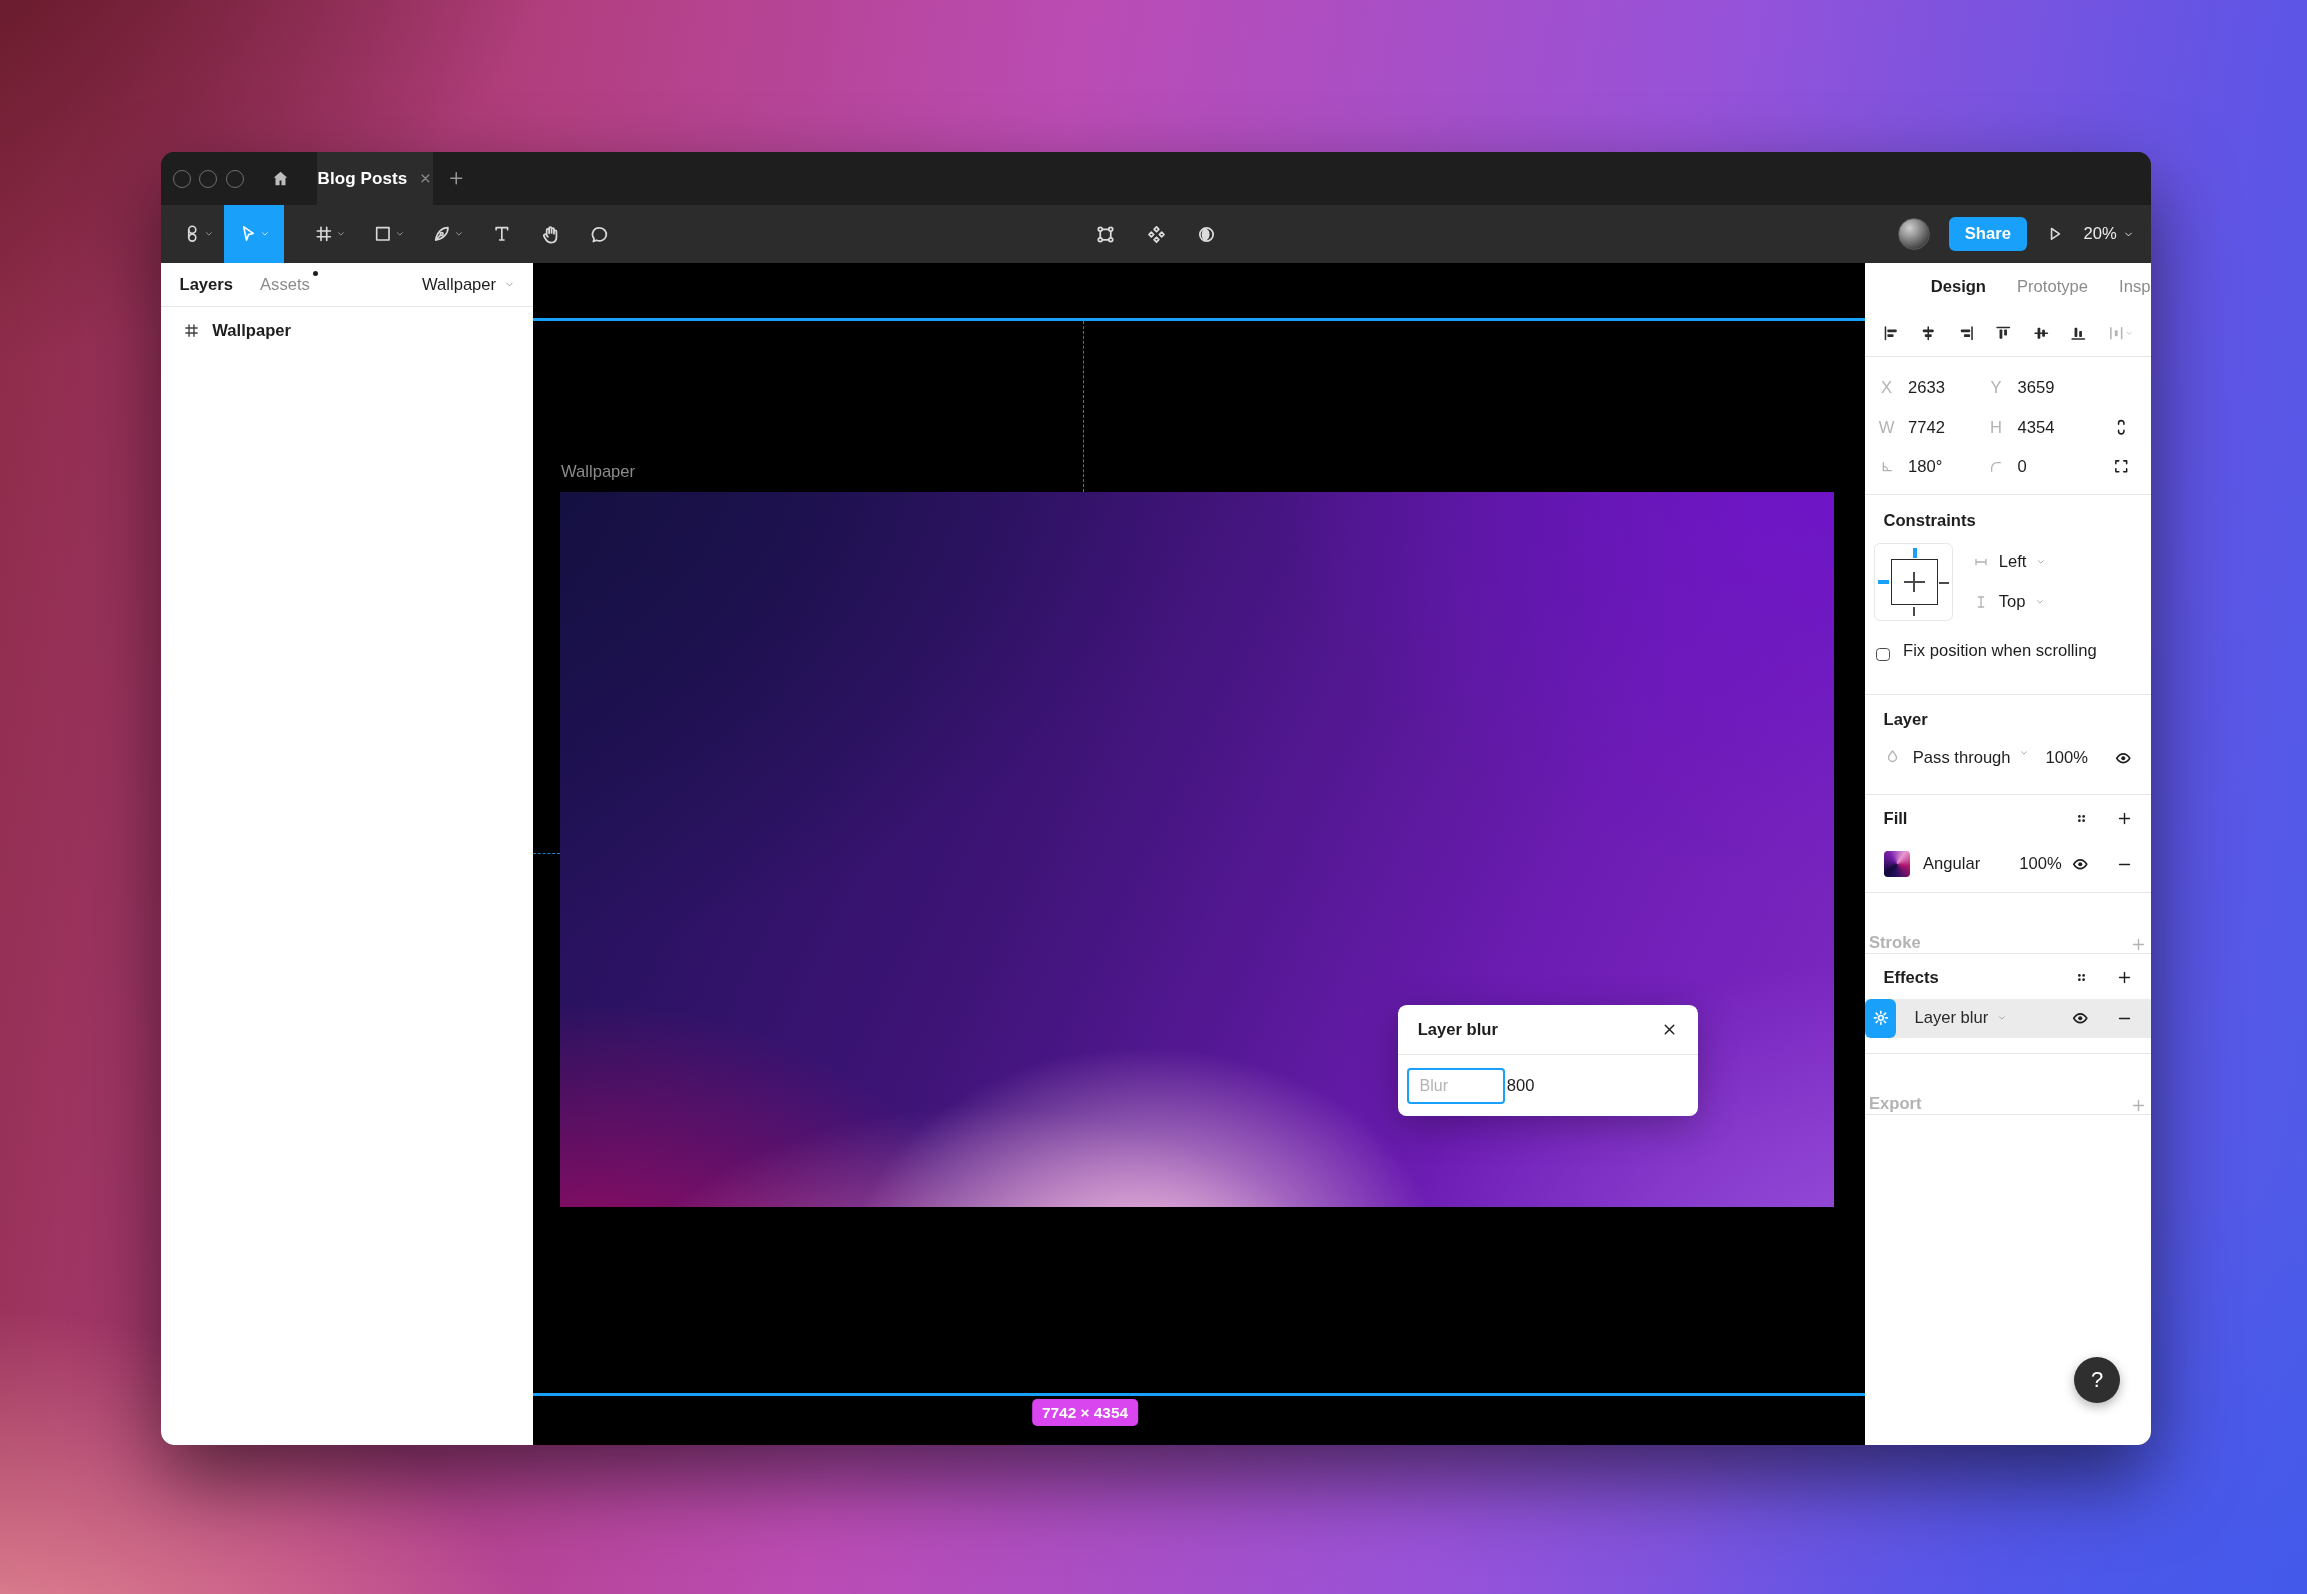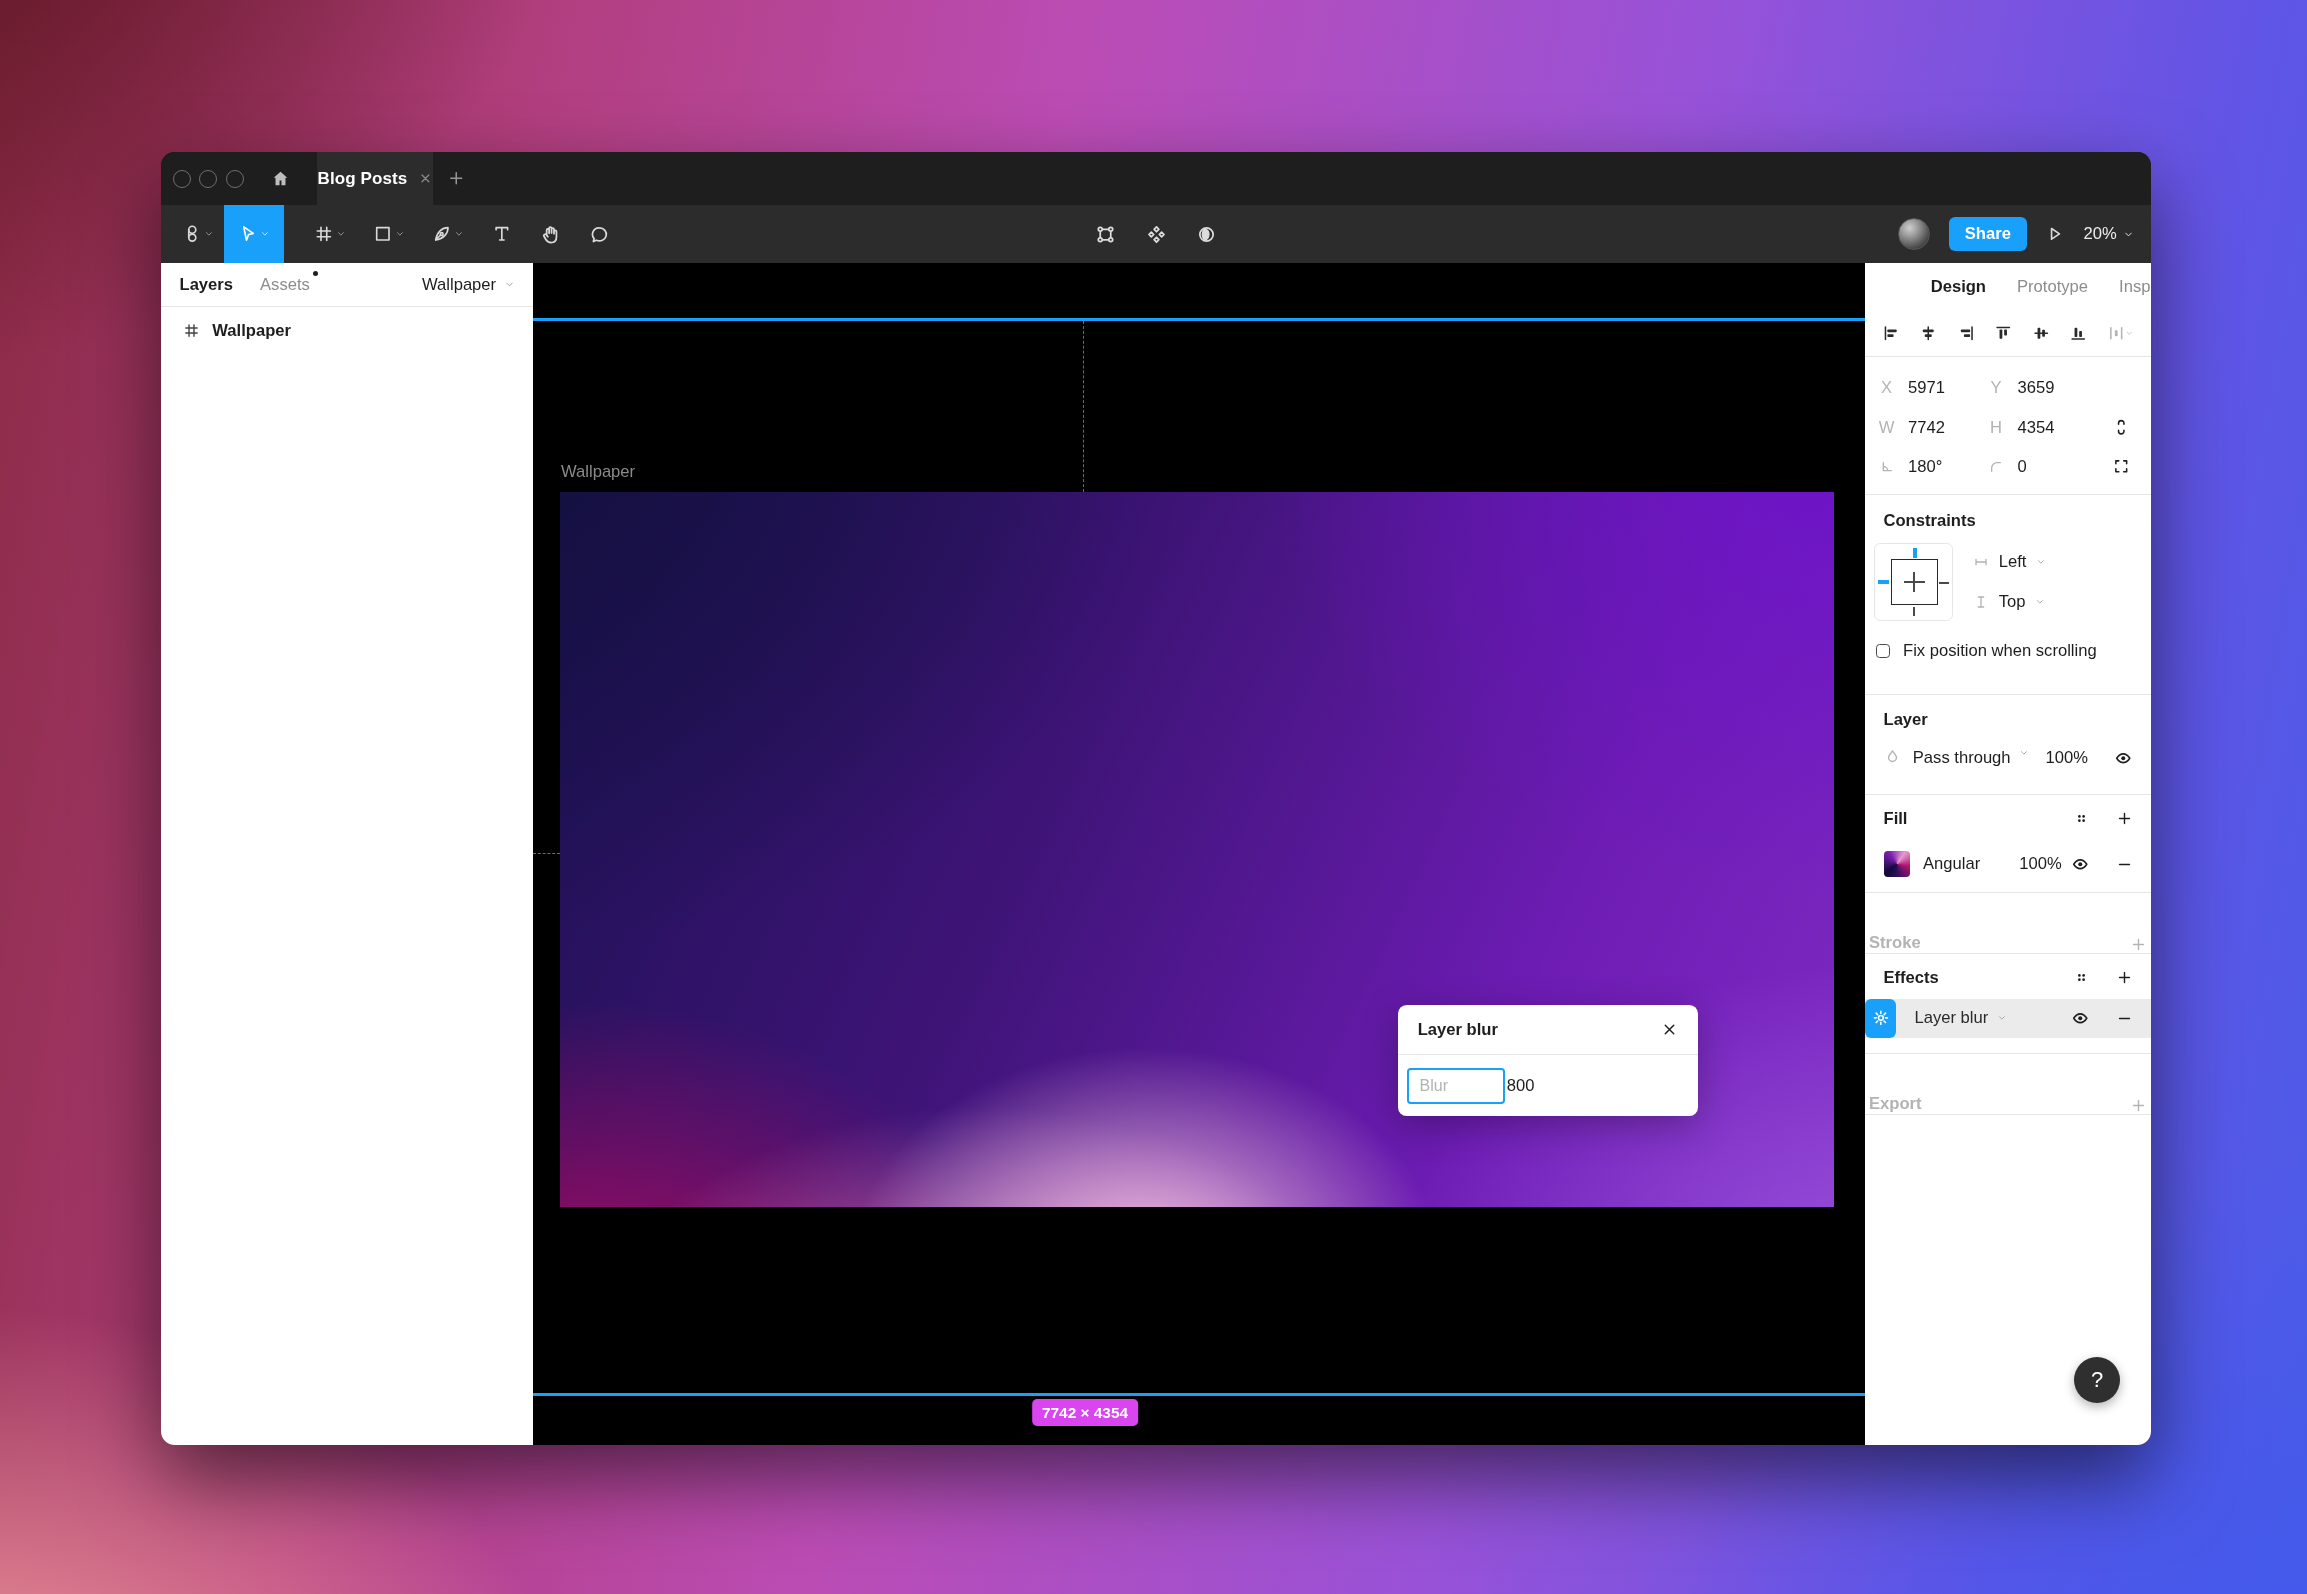--- a/index.html
+++ b/index.html
@@ -117,21 +117,21 @@
   .cw-tick-top { position:absolute; left:38px; top:3.7px; width:3.7px; height:10.5px; background:#18a0fb; }
   .cw-tick-left { position:absolute; left:3.1px; top:36px; width:10.5px; height:3.7px; background:#18a0fb; }
   .cw-dash-right { position:absolute; right:3.1px; top:38px; width:10.5px; height:1.8px; background:#4a4a4a; }
   .cw-dash-bottom { position:absolute; left:38px; bottom:3.7px; width:1.8px; height:9.2px; background:#4a4a4a; }
   .cw-plus-h { position:absolute; left:29px; top:37px; width:21px; height:1.8px; background:#4a4a4a; }
   .cw-plus-v { position:absolute; left:38px; top:28px; width:1.8px; height:20.3px; background:#4a4a4a; }
   .cons-row { position:absolute; left:108px; display:flex; align-items:center; gap:9.8px; }
   .cons-row .chev { color:#9a9a9a; }
   .cons-ico { color:#b3b3b3; display:flex; }
   .cons-h { top:57px; } .cons-v { top:97px;justify-content:flex-end; }
-  .fix-row { position:absolute; left:11px; top:146px; display:flex; align-items:center; gap:13.5px; }
+  .fix-row { position:absolute; left:11px; top:146px; display:flex; align-items:flex-end; gap:13.5px; }
   .checkbox { width:13.5px; height:13.5px; border:1.8px solid #4a4a4a; border-radius:3.7px; background:#fff; }
 
   .rp-simple { position:relative; }
   .rp-layer { height:100px; padding:14.8px 18.5px 0 18.5px; }
   .blend-row { position:absolute; left:0; right:0; top:53px; height:34px; display:flex; align-items:flex-start; padding:0 18.5px; }
   .blend-ico { color:#b3b3b3; display:flex; margin-right:12.3px; }
   .row-chev { color:#9a9a9a; display:flex; margin-left:8.6px; }
   .row-right { margin-left:auto; display:flex; align-items:center; gap:26px; }
   .hdr-row { display:flex; align-items:center; }
   .hdr-actions { margin-left:auto; display:flex; align-items:center; gap:26px; color:#1e1e1e; }
@@ -429,21 +429,21 @@
               <svg class="ic" width="8.6" height="8.6" viewBox="0 0 24 24">
                 <path d="M6 9l6 6 6-6"></path>
               </svg>
             </span>
         </div>
 
         <div class="rp-transform rp-section">
           <div class="tr-row r1">
             <div class="tr-cell tr-c1">
               <span class="tr-lab">X</span>
-              <span class="tr-val">5971</span>
+              <span class="tr-val">2633</span>
             </div>
             <div class="tr-cell tr-c2">
               <span class="tr-lab">Y</span>
               <span class="tr-val">3659</span>
             </div>
           </div>
           <div class="tr-row r2">
             <div class="tr-cell tr-c1">
               <span class="tr-lab">W</span>
               <span class="tr-val">7742</span>

